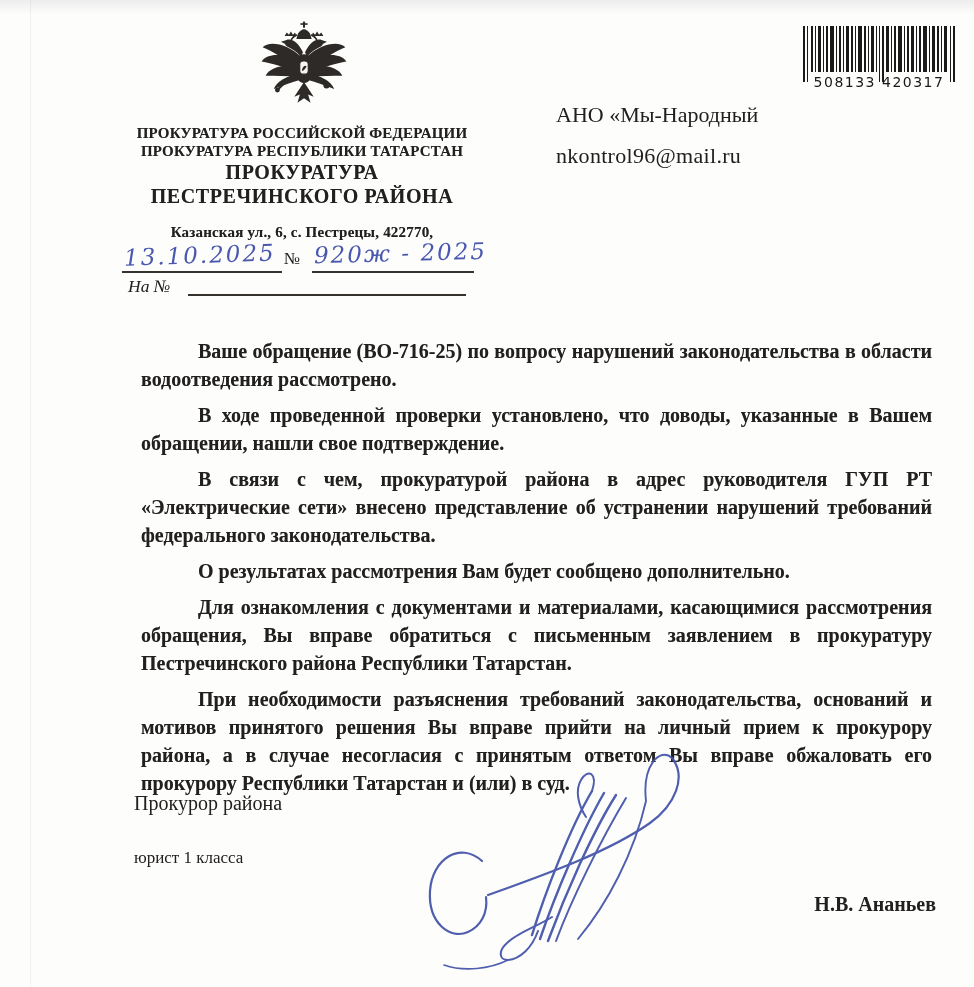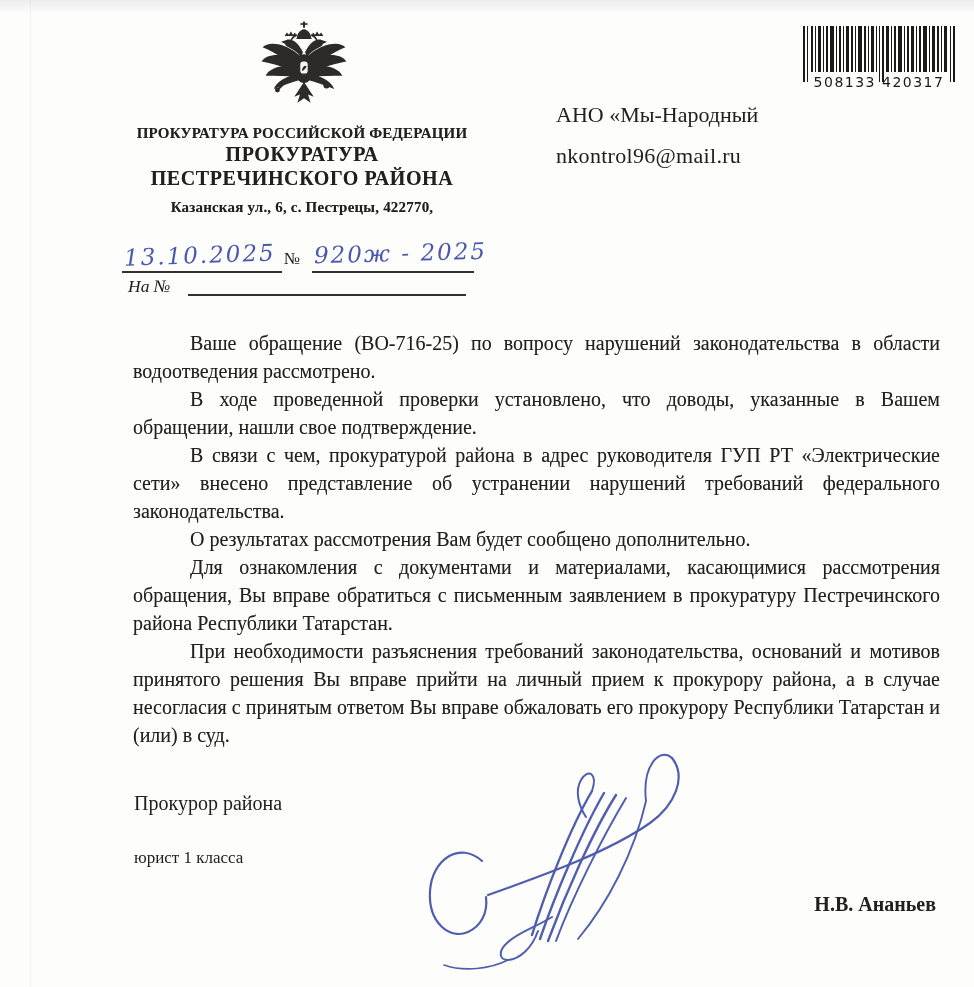--- a/index.html
+++ b/index.html
@@ -19,21 +19,21 @@
   }
 
   
   .emblem { position:absolute; left:258px; top:20px; width:92px; height:88px; }
 
   
   .letterhead { position:absolute; left:118px; top:124px; width:368px; text-align:center;
                 font-weight:bold; text-shadow:0 0 .5px rgba(0,0,0,.35); }
   .lh-small { font-size:15px; line-height:18px; letter-spacing:.2px; }
   .lh-big   { font-size:20px; line-height:24px; letter-spacing:.6px; }
-  .lh-addr  { font-size:15px; margin-top:9px; letter-spacing:.2px; }
+  .lh-addr  { font-size:15px; margin-top:16px; letter-spacing:.2px; }
 
   
   .refline { position:absolute; left:120px; top:240px; width:360px; height:58px; }
   .hw { font-family:"DejaVu Serif",serif; font-style:italic;
         color:#4a58ae; font-size:23px; letter-spacing:2px; white-space:nowrap; }
   .hw-date { position:absolute; left:4px; top:2px; transform:rotate(-2deg); }
   .hw-num  { position:absolute; left:194px; top:0px; transform:rotate(-1.5deg); }
   .no-label { position:absolute; left:164px; top:9px; font-size:17px; }
   .rule { position:absolute; height:2px; background:#35322e; }
   .rule-date { left:2px;  top:31px; width:160px; }
@@ -49,21 +49,21 @@
   
   .barcode { position:absolute; left:795px; top:24px; width:168px; height:72px; }
   .barcode svg { width:100%; height:100%; }
   .barcode text { font-family:"DejaVu Sans","Liberation Sans",sans-serif;
                   font-size:14px; letter-spacing:1.5px; fill:#191919; }
 
   
   .body-text { position:absolute; left:133px; top:329px; width:807px;
                font-size:20px; line-height:28px; text-align:justify;
                text-shadow:0 0 .4px rgba(0,0,0,.3); }
-  .body-text p { margin:0; text-indent:57px; }
+  .body-text p { margin:8px; text-indent:57px;font-weight:bold; }
 
   
   .sig-title-1 { position:absolute; left:134px; top:792px; font-size:20px; }
   .sig-title-2 { position:absolute; left:134px; top:848px; font-size:17px; }
   .signer-name { position:absolute; left:740px; top:893px; width:196px;
                  text-align:right; font-size:20px;font-weight:bold; }
   .signature-svg { position:absolute; left:420px; top:743px; width:290px; height:232px; }
 </style>
 </head>
 <body>
@@ -109,20 +109,21 @@
     <ellipse cx="45" cy="47" rx="9.5" ry="14"></ellipse>
 
     <rect x="40.8" y="39.5" width="8.4" height="13" rx="3.4" fill="#f6f5f2" stroke="#2d2a27" stroke-width="1.2"></rect>
     <path d="M43 48 C 44 44.5, 46.5 43, 47.5 45 C 46.5 47, 45 48.5, 43.6 49.6 Z"></path>
 
     <path d="M45 60 L35.5 74.5 L41 72.4 L38.6 80.5 L45 76 L51.4 80.5 L49 72.4 L54.5 74.5 Z"></path>
   </svg>
 
   <div class="letterhead">
     <div class="lh-small">ПРОКУРАТУРА РОССИЙСКОЙ ФЕДЕРАЦИИ</div>
+    <div class="lh-small">ПРОКУРАТУРА РЕСПУБЛИКИ ТАТАРСТАН</div>
     <div class="lh-big">ПРОКУРАТУРА</div>
     <div class="lh-big">ПЕСТРЕЧИНСКОГО РАЙОНА</div>
     <div class="lh-addr">Казанская ул., 6, с. Пестрецы, 422770,</div>
   </div>
 
   <div class="refline">
     <span class="hw hw-date">13.10.2025</span>
     <span class="no-label">№</span>
     <span class="hw hw-num">920ж - 2025</span>
     <div class="rule rule-date"></div>

